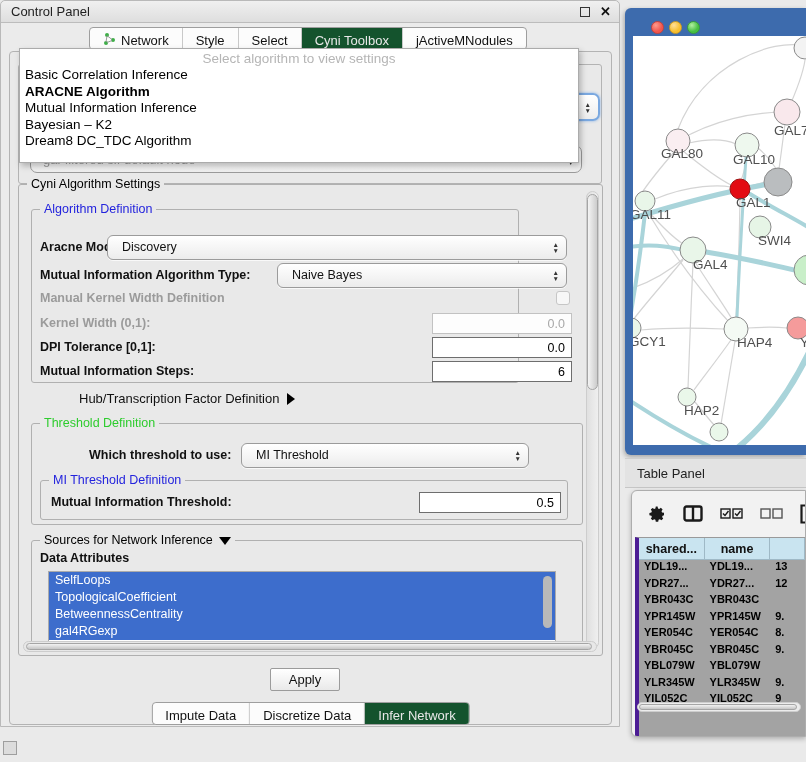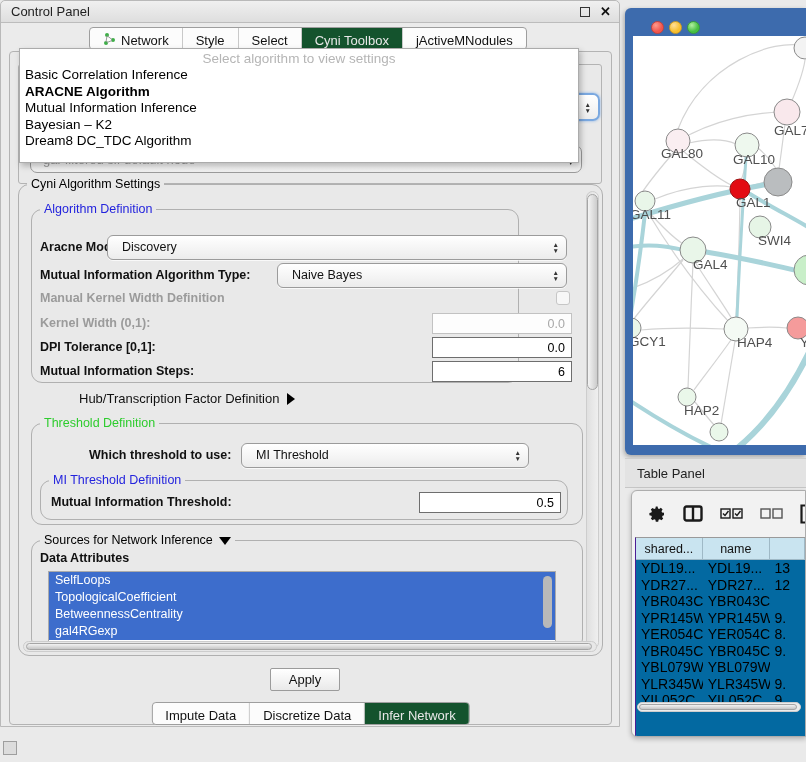--- a/index.html
+++ b/index.html
@@ -40,21 +40,21 @@
     font-size:13px; color:#9a9a9a; display:flex; align-items:center; padding-left:12px; }
 
   
   #algo-popup { position:absolute; left:18px; top:47px; width:560px; min-height:115px;
     background:#fff; border:1px solid #ababab; box-shadow:2px 3px 6px rgba(0,0,0,.25); z-index:60; }
   .popup-header { text-align:center; color:#b5b5b5; font-size:13.5px; padding:2px 0 1px 0; }
   .popup-item { font-size:13.5px; color:#000; padding:1px 0 1px 5px; line-height:14.5px; }
   .popup-item.bold { font-weight:bold; }
 
   
-  .groupbox { position:absolute; border:1px solid #b0b0b0; border-radius:11px; }
+  .groupbox { position:absolute; border:1px solid #b0b0b0; border-radius:3px; }
   .legend { position:absolute; top:-8px; left:8px; background:#e9e9e9; padding:0 4px;
     font-size:12.5px; color:#000; white-space:nowrap; }
   .legend.blue { color:#2323dd; }
   .legend.green { color:#2ecc2e; }
 
   #settings { left:8px; top:132px; width:585px; height:472px; }
 
   .row { position:absolute; left:0; width:100%; height:26px; display:flex; align-items:center; }
   .lbl { font-size:12.5px; font-weight:bold; color:#111; position:absolute; white-space:nowrap; }
   .lbl.disabled { color:#9b9b9b; }
@@ -114,27 +114,27 @@
   #table-bar { position:absolute; left:625px; top:458px; width:181px; height:30px;
     background:#e3e3e3; border-top:1px solid #cfcfcf; border-bottom:1px solid #c6c6c6;
     display:flex; align-items:center; }
   #table-bar span { font-size:13px; color:#222; margin-left:12px; }
   #table-window { position:absolute; left:631px; top:490px; width:175px; height:247px;
     background:#f2f2f2; border:1px solid #adadad; border-radius:6px 0 0 6px;
     box-shadow:0 2px 5px rgba(0,0,0,.25); overflow:hidden; }
   .tbl-toolbar { position:absolute; left:0; top:0; width:100%; height:45px;
     display:flex; align-items:center; gap:17px; padding-left:16px; }
   .tbl-toolbar .icn { display:flex; align-items:center; }
-  #tbl-grid { position:absolute; left:3px; top:46px; right:0; bottom:0; background:#0369a1;
-    border-top:1px solid #9a9a9a; border-left:1px solid #4c1d95; overflow:hidden; }
+  #tbl-grid { position:absolute; left:3px; top:46px; right:0; bottom:0; background:#a3a3a3;
+    border-top:1px solid #9a9a9a; border-left:4px solid #4c1d95; overflow:hidden;font-weight:bold; }
   .hdr-row { display:flex; height:22px; }
   .hdr-cell { background:#c9e4f0; border-right:1px solid #9fb9c6; border-bottom:1px solid #9fb9c6;
     font-size:12.5px; color:#111; display:flex; align-items:center; justify-content:center; }
   .tbl-row { display:flex; height:16.5px; }
-  .tbl-cell { font-size:14px; color:#000; padding-left:5px; white-space:nowrap; overflow:hidden; }
+  .tbl-cell { font-size:11px; color:#000; padding-left:5px; white-space:nowrap; overflow:hidden; }
   .c1 { width:76px; } .c2 { width:76px; } .c3 { width:40px; }
   #tbl-hscroll { position:absolute; left:5px; top:211px; width:164px; height:10px;
     background:#ececec; border:1px solid #cdcdcd; border-radius:5px; }
   #tbl-hscroll .hthumb { left:1px; top:1px; width:158px; height:6px; }
 
   #grow-box { position:absolute; left:3px; top:741px; width:14px; height:14px;
     background:#dcdcdc; border:1px solid #9e9e9e; }
 </style>
 </head>
 <body>

